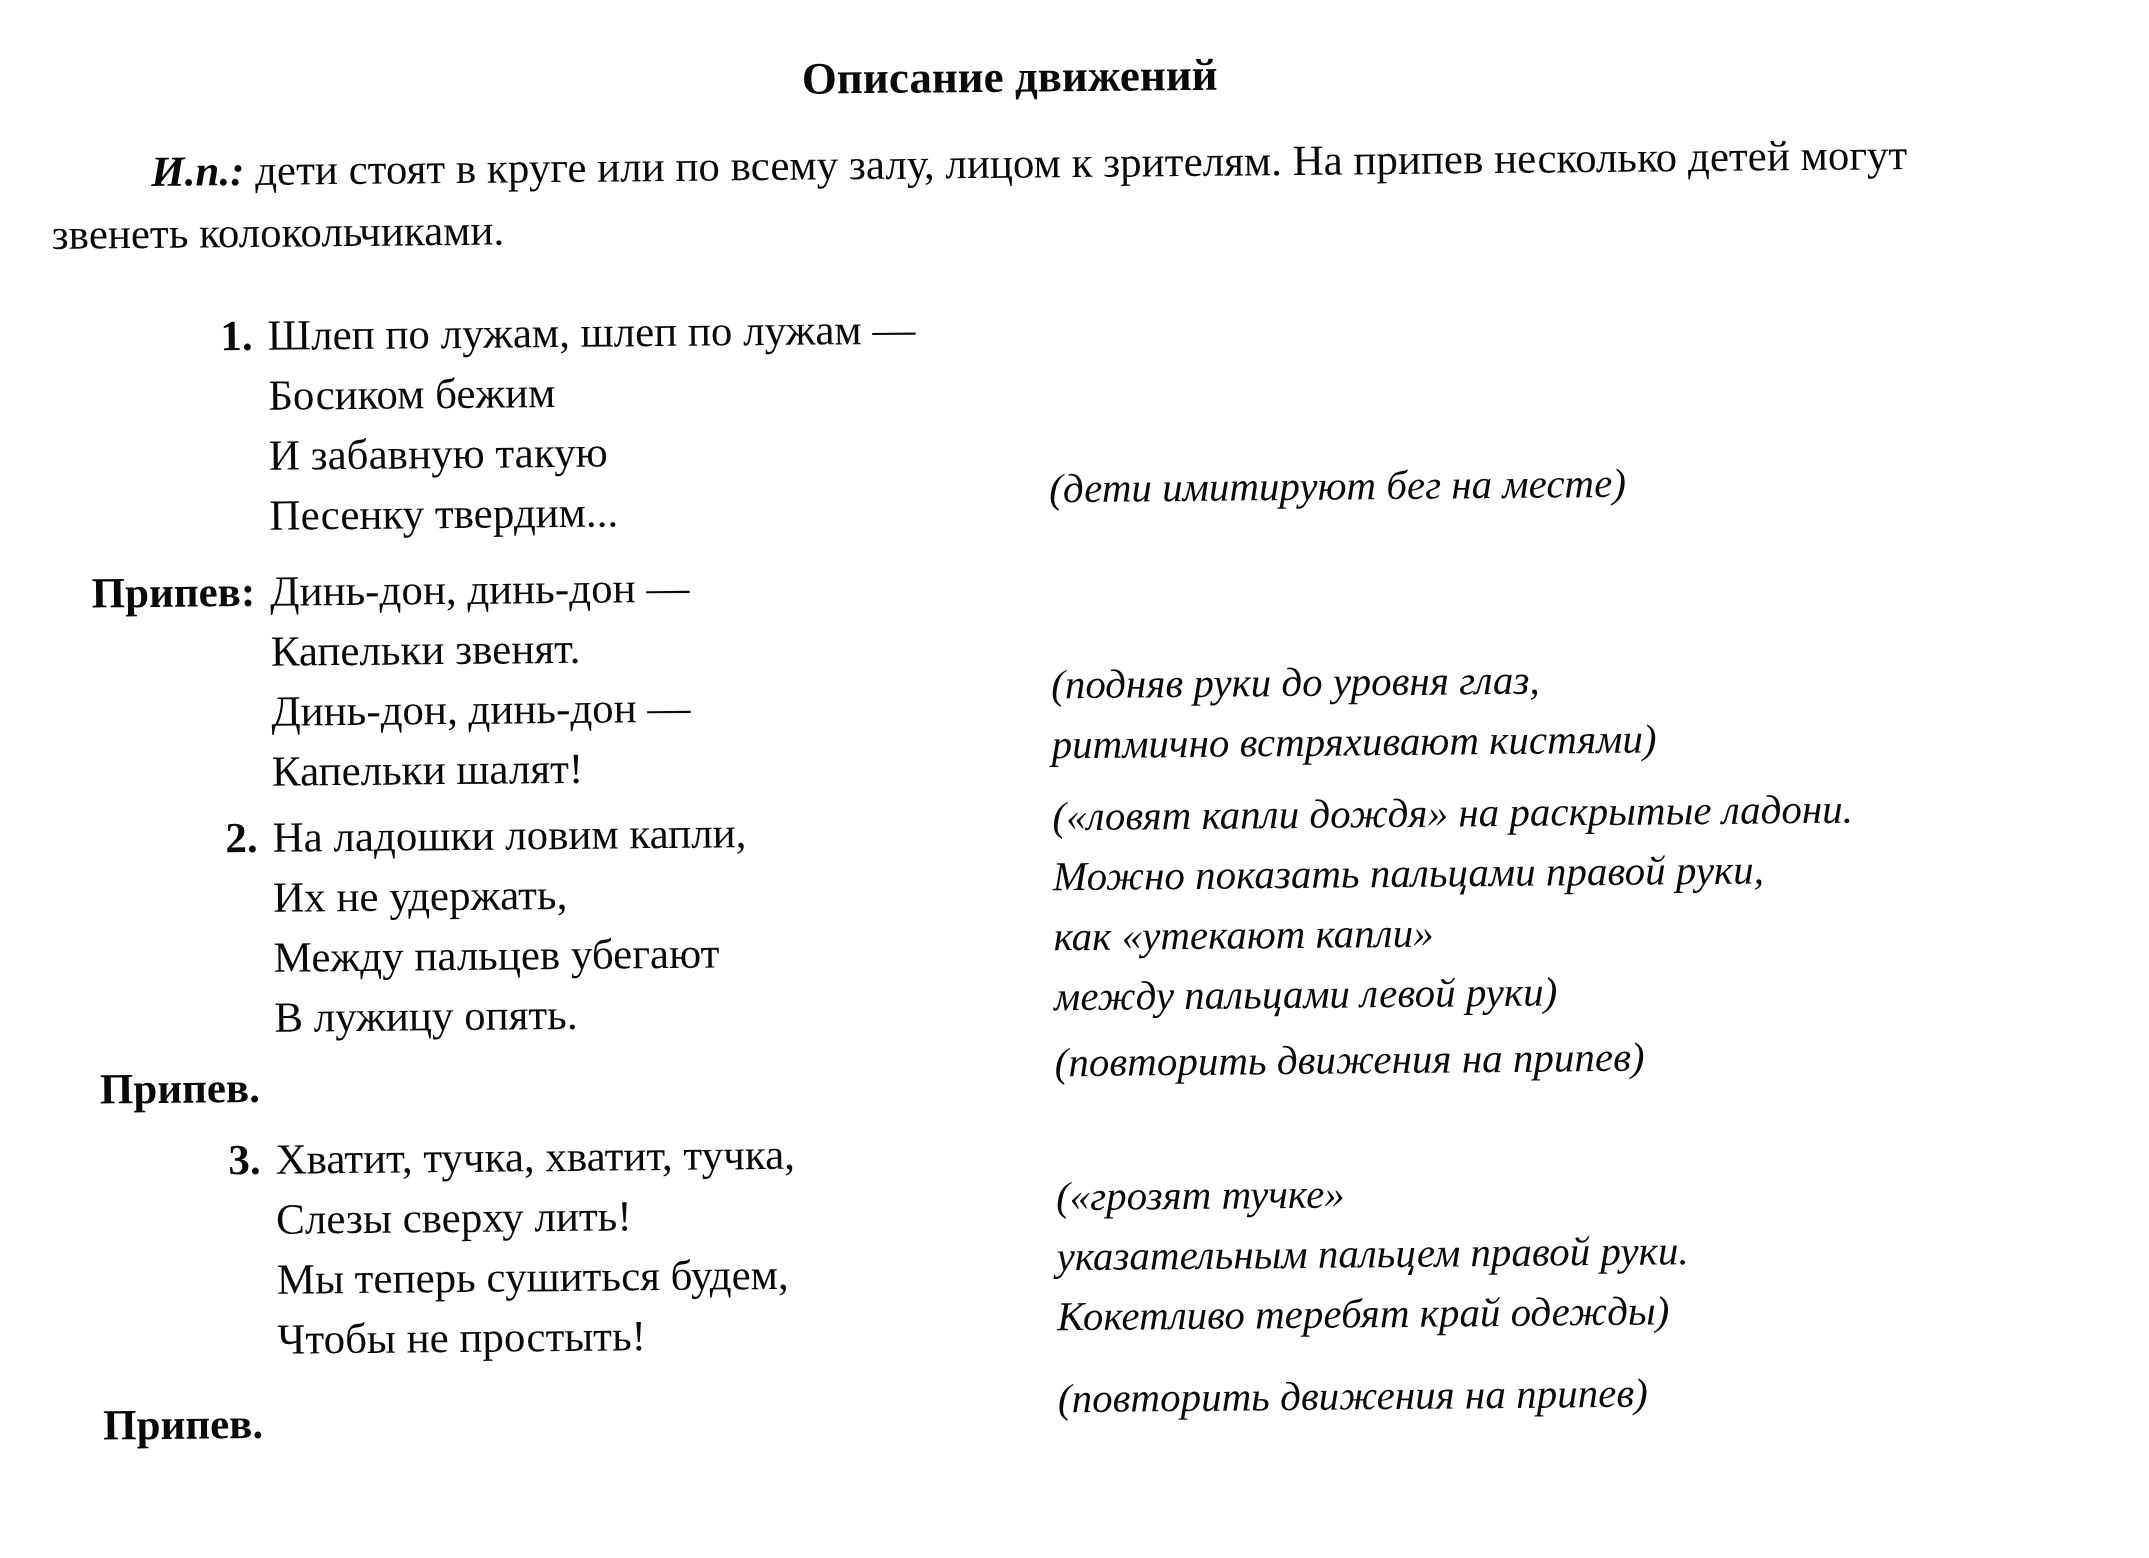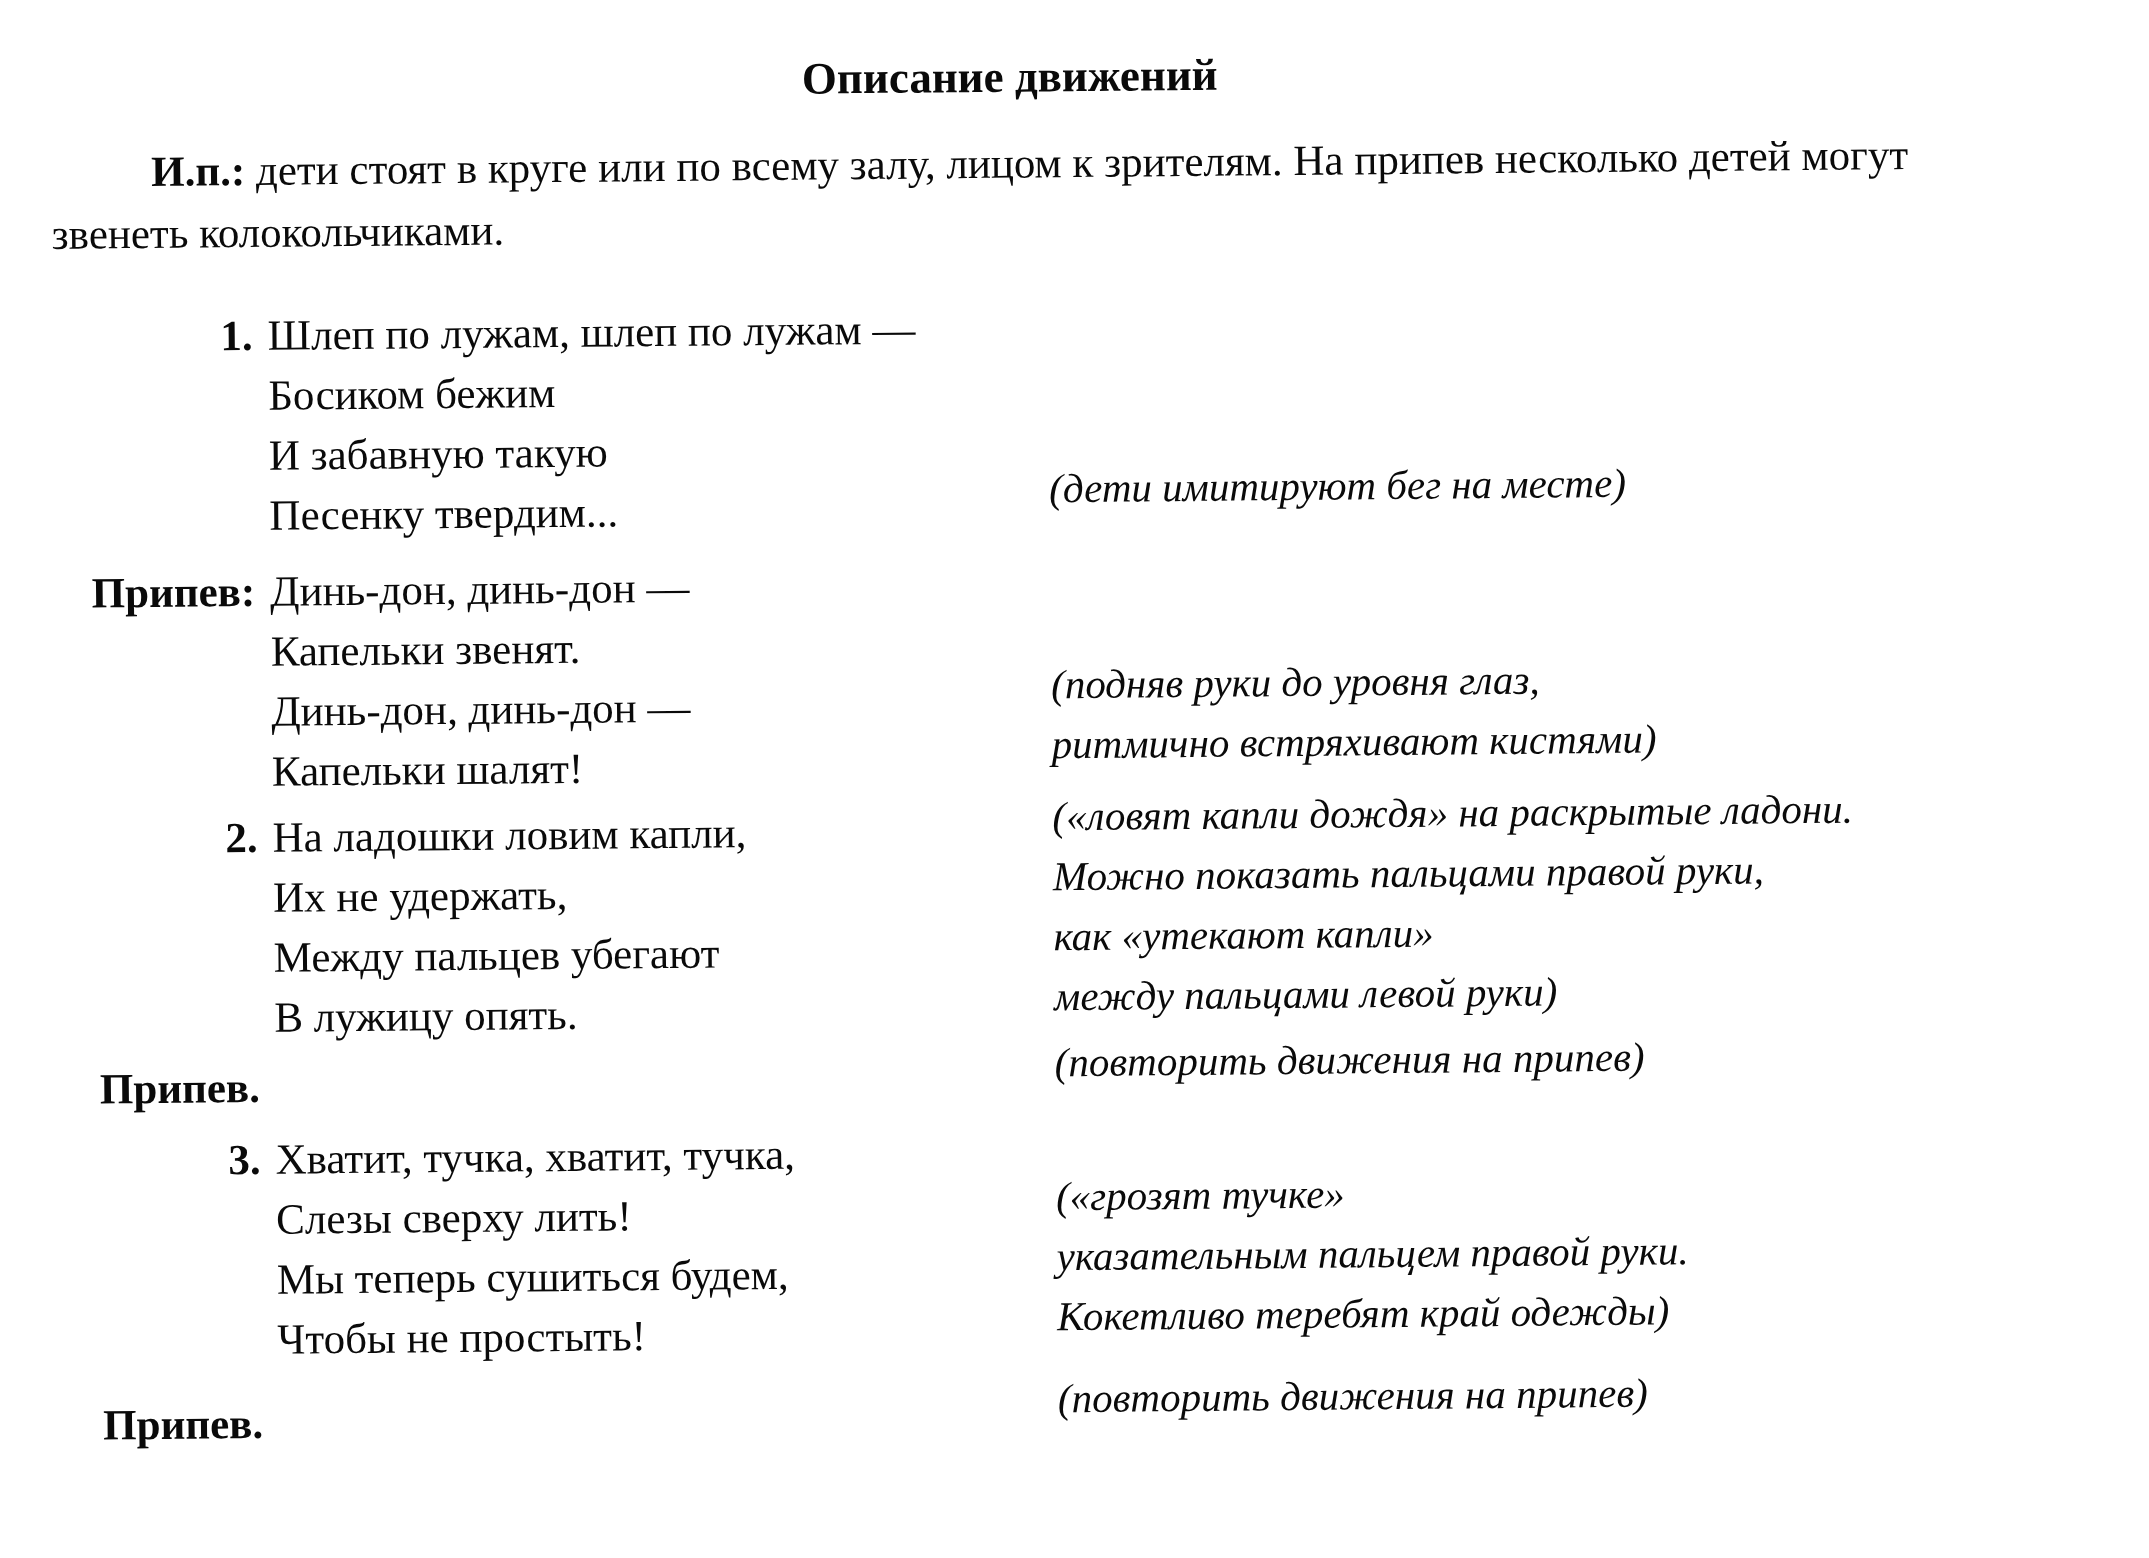--- a/index.html
+++ b/index.html
@@ -27,20 +27,21 @@
   }
   .intro {
     font-size: 43px;
     line-height: 62px;
     text-indent: 100px;
     margin: 30px 0 0 0;
     padding-right: 20px;
   }
   .intro-label {
     font-weight: bold;
+    font-style: italic;
   }
   .row {
     display: flex;
     align-items: flex-start;
   }
   .col-label {
     width: 200px;
     flex-shrink: 0;
     text-align: right;
     font-weight: bold;

